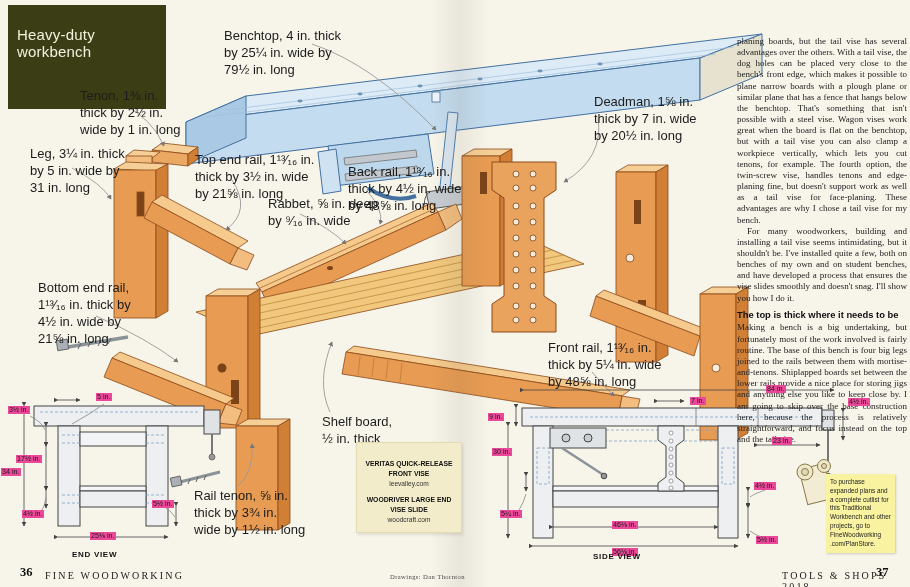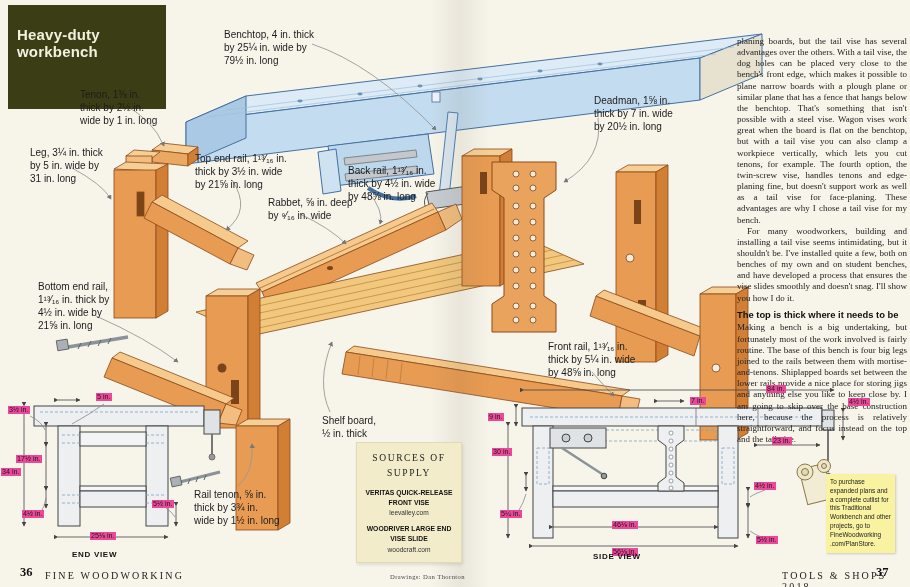--- a/index.html
+++ b/index.html
@@ -3,23 +3,23 @@
 <meta charset="utf-8">
 <style>
   html,body{margin:0;padding:0;background:#888;}
   .page{position:relative;width:910px;height:587px;background:#f7f4ea;overflow:hidden;
         font-family:"Liberation Sans",sans-serif;}
   .gutter{position:absolute;left:430px;top:0;width:60px;height:587px;pointer-events:none;
         background:linear-gradient(90deg,rgba(0,0,0,0),rgba(110,100,75,.10) 50%,rgba(0,0,0,0));}
   svg{position:absolute;left:0;top:0;}
   .header-box{position:absolute;left:8px;top:5px;width:140px;height:86px;background:#3b3e15;
         color:#f3f0de;padding:9px;}
-  .header-box h1{font-size:15px;font-weight:bold;margin:12px 0 9px;letter-spacing:.2px;}
+  .header-box h1{font-size:15px;font-weight:normal;margin:12px 0 9px;letter-spacing:.2px;}
   .header-box p{font-size:7.6px;font-weight:bold;color:#d9d5ad;line-height:1.5;margin:0;}
-  .callout{position:absolute;font-size:10px;line-height:1.3;color:#1c1c1c;white-space:pre-line;}
+  .callout{position:absolute;font-size:13px;line-height:1.3;color:#1c1c1c;white-space:pre-line;}
   .dim{position:absolute;font-size:7.2px;color:#1a1a1a;line-height:1.1;background:#ec4899;padding:0 1px;}
   .caption{position:absolute;font-size:8px;font-weight:bold;letter-spacing:.7px;color:#111;}
   .article{position:absolute;left:737px;top:36px;width:170px;font-family:"Liberation Serif",serif;
         font-size:9px;line-height:1.24;text-align:justify;color:#232323;}
   .article p{margin:0;}
   .article p.ind{text-indent:10px;}
   .article h2{font-family:"Liberation Sans",sans-serif;font-size:9.4px;margin:5px 0 2px;color:#101010;text-align:left;}
   .sources{position:absolute;left:356px;top:442px;width:96px;background:#f2ecca;text-align:center;
         padding:9px 5px 10px;box-shadow:0 0 0 1px #e2dab0 inset,1px 2px 3px rgba(0,0,0,.10);}
   .sources .t{font-family:"Liberation Serif",serif;font-size:9.5px;letter-spacing:1.6px;line-height:1.55;color:#222;}
@@ -362,21 +362,20 @@
 wide by 1½ in. long</div>
 
   <div class="article">
     <p>planing boards, but the tail vise has several advantages over the others. With a tail vise, the dog holes can be placed very close to the bench's front edge, which makes it possible to plane narrow boards with a plough plane or similar plane that has a fence that hangs below the benchtop. That's something that isn't possible with a steel vise. Wagon vises work great when the board is flat on the benchtop, but with a tail vise you can also clamp a workpiece vertically, which lets you cut tenons, for example. The fourth option, the twin-screw vise, handles tenons and edge-planing fine, but doesn't support work as well as a tail vise for face-planing. These advantages are why I chose a tail vise for my bench.</p>
     <p class="ind">For many woodworkers, building and installing a tail vise seems intimidating, but it shouldn't be. I've installed quite a few, both on benches of my own and on student benches, and have developed a process that ensures the vise slides smoothly and doesn't snag. I'll show you how I do it.</p>
     <h2>The top is thick where it needs to be</h2>
     <p>Making a bench is a big undertaking, but fortunately most of the work involved is fairly routine. The base of this bench is four big legs joined to the rails between them with mortise-and-tenons. Shiplapped boards set between the lower rails provide a nice place for storing jigs and anything else you like to keep close by. I am going to skip over the base construction here, because the process is relatively straightforward, and focus instead on the top and the tail vise.</p>
   </div>
 
   <div class="sources">
-    <div class="t">SOURCES OF SUPPLY</div>
     <div class="n">VERITAS QUICK-RELEASE FRONT VISE</div>
     <div class="u">leevalley.com</div>
     <div class="n">WOODRIVER LARGE END VISE SLIDE</div>
     <div class="u">woodcraft.com</div>
   </div>
 
   <div class="dim" style="left:8px;top:406px;">3½ in.</div>
   <div class="dim" style="left:96px;top:393px;">5 in.</div>
   <div class="dim" style="left:16px;top:455px;">17½ in.</div>
   <div class="dim" style="left:1px;top:468px;">34 in.</div>

